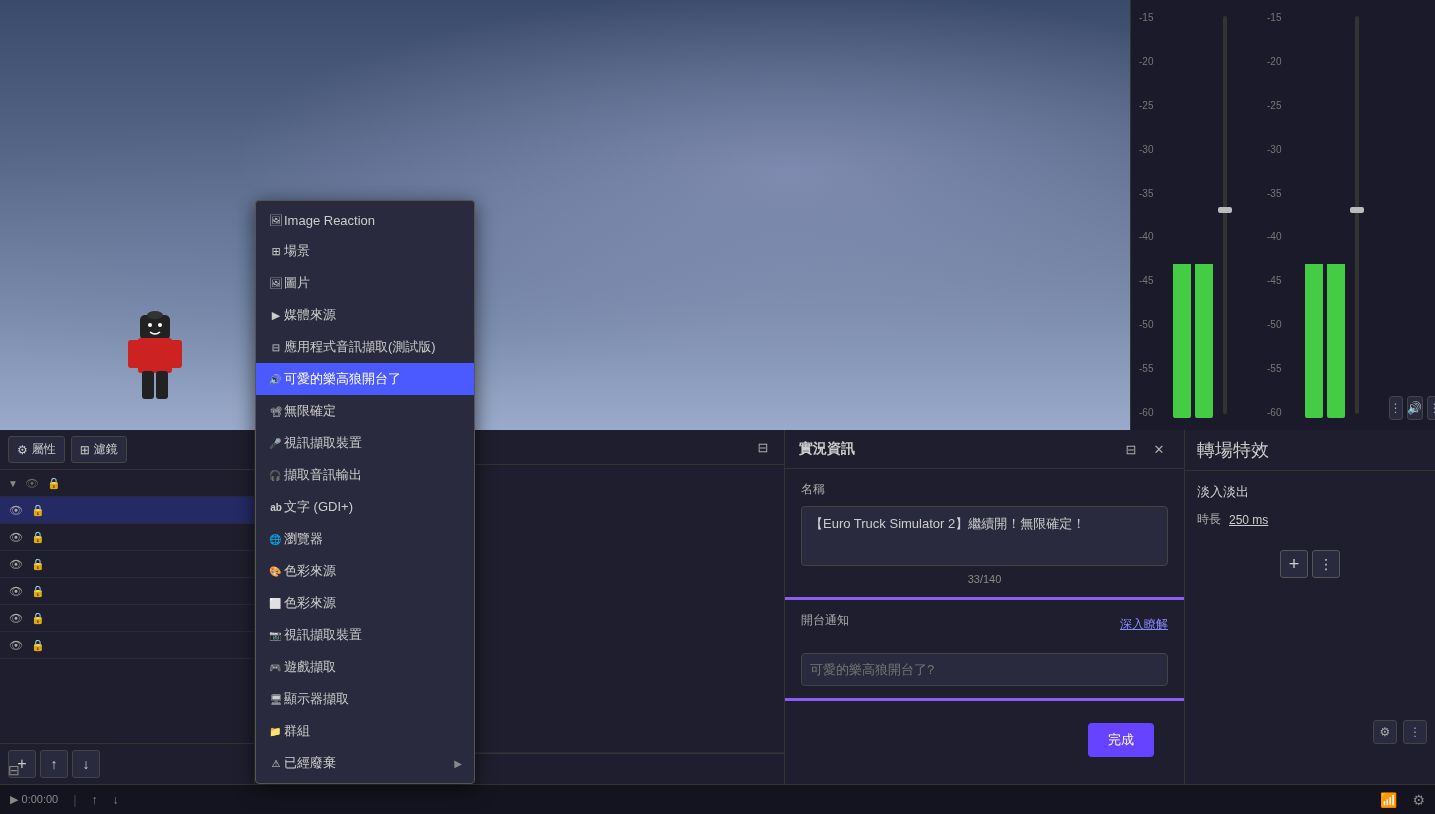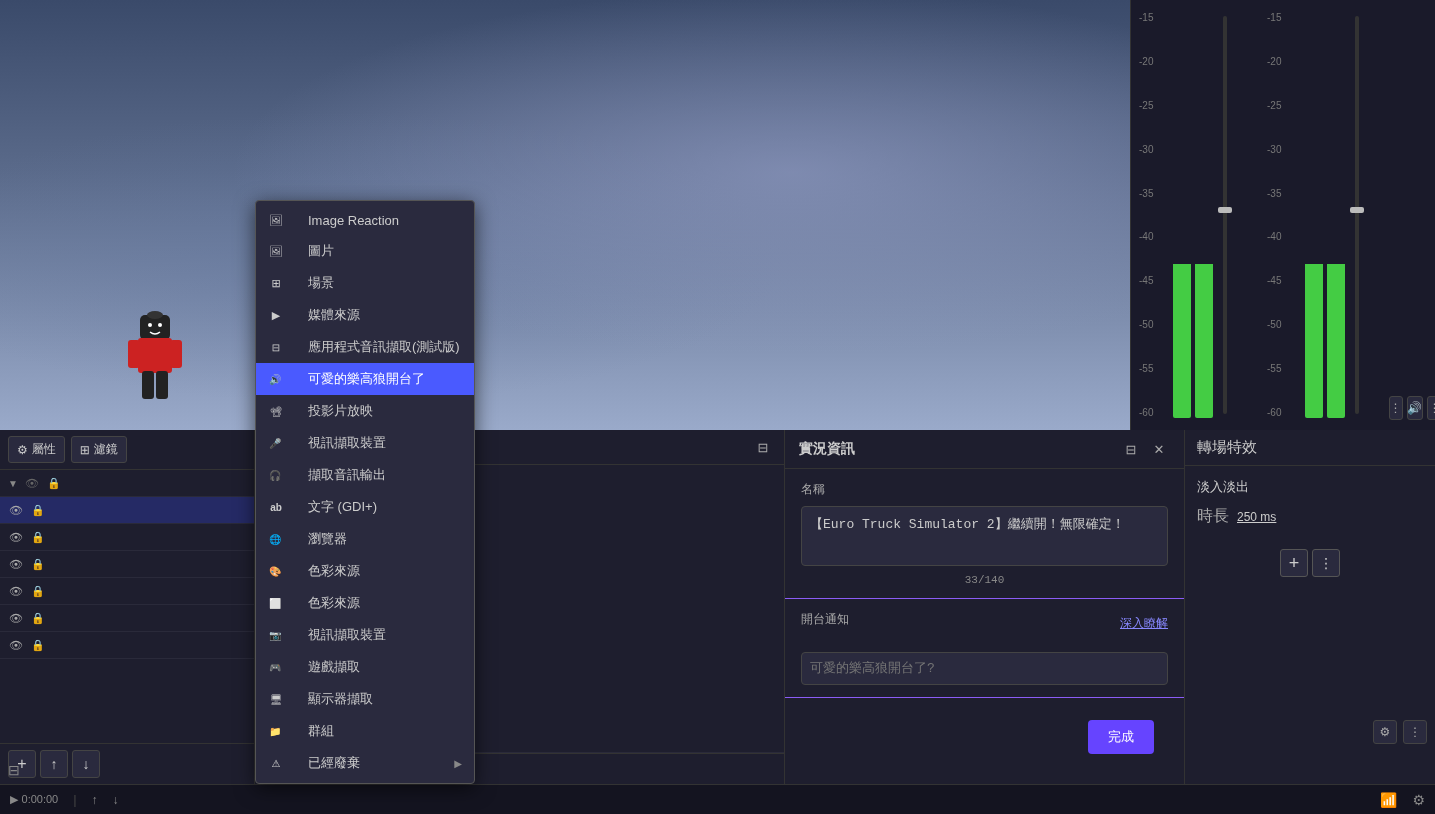--- a/index.html
+++ b/index.html
@@ -112,21 +112,21 @@
       border-radius: 4px;
       box-shadow: 0 4px 20px rgba(0,0,0,0.6);
       z-index: 1000;
       padding: 4px 0;
     }
 
     .menu-item {
       display: flex;
       align-items: center;
       padding: 7px 12px;
-      gap: 24px;
+      gap: 0;
       cursor: pointer;
       color: #ccc;
       font-size: 13px;
     }
     .menu-item.highlighted { background: #4a5aff; color: white; }
 
     .menu-item-icon {
       width: 16px;
       height: 16px;
       display: flex;
@@ -161,22 +161,21 @@
       display: flex;
       align-items: center;
       justify-content: center;
       cursor: pointer;
       color: #aaa;
       font-size: 13px;
     }
 
     .live-section {
       padding: 12px 16px;
-      border-bottom: 1px solid #8b5cf6;
-      font-family: Liberation Mono, monospace;
+      border-bottom: 3px solid #8b5cf6;
     }
 
     .live-section-label {
       font-size: 12px;
       color: #aaa;
       margin-bottom: 8px;
     }
 
     .live-textarea {
       width: 100%;
@@ -530,25 +529,25 @@
       <span class="live-learn-more">深入瞭解</span>
     </div>
     <input type="text" class="live-notice-input" placeholder="可愛的樂高狼開台了?" style="">
   </div>
   <div style="display:flex;justify-content:flex-end;padding:10px 14px;">
     <button class="complete-btn">完成</button>
   </div>
 </div>
 
 <div class="bottom-area-transition">
-  <div style="padding:8px 12px;border-bottom:1px solid #333;font-size:15px;color:#ccc;">轉場特效</div>
+  <div style="padding:8px 12px;border-bottom:1px solid #333;font-size:18px;color:#ccc;">轉場特效</div>
   <div style="padding:12px;">
     <div style="font-size:13px;color:#ccc;margin-bottom:10px;">淡入淡出</div>
     <div style="display:flex;align-items:center;gap:8px;">
-      <span style="font-size:16px;color:#aaa;">時長</span>
+      <span style="font-size:12px;color:#aaa;">時長</span>
       <span style="font-size:12px;color:#ccc;text-decoration:underline;">250 ms</span>
     </div>
   </div>
   <div style="display:flex;align-items:center;justify-content:center;padding:10px;">
     <div style="width:28px;height:28px;background:#2a2a3e;border:1px solid #555;border-radius:3px;display:flex;align-items:center;justify-content:center;cursor:pointer;color:#ccc;font-size:18px;">+</div>
     <div style="width:28px;height:28px;background:#2a2a3e;border:1px solid #555;border-radius:3px;display:flex;align-items:center;justify-content:center;cursor:pointer;color:#ccc;font-size:14px;margin-left:4px;">⋮</div>
   </div>
 
   <div style="position:absolute;bottom:36px;right:0;width:100%;display:flex;justify-content:flex-end;padding:4px 8px;gap:6px;">
     <div style="width:24px;height:24px;background:#2a2a3e;border:1px solid #444;border-radius:3px;display:flex;align-items:center;justify-content:center;cursor:pointer;color:#aaa;font-size:12px;">⚙</div>
@@ -567,47 +566,47 @@
 </div>
 
 <div class="context-menu">
 
   <div class="menu-item">
     <span class="menu-item-icon icon-image"></span>
     <span class="menu-item-label">Image Reaction</span>
   </div>
 
   <div class="menu-item">
+    <span class="menu-item-icon icon-scene"></span>
+    <span class="menu-item-label">場景</span>
+  </div>
+
+  <div class="menu-item">
     <span class="menu-item-icon icon-image"></span>
     <span class="menu-item-label">圖片</span>
-  </div>
-
-  <div class="menu-item">
-    <span class="menu-item-icon icon-scene"></span>
-    <span class="menu-item-label">場景</span>
   </div>
 
   <div class="menu-item">
     <span class="menu-item-icon icon-media"></span>
     <span class="menu-item-label">媒體來源</span>
   </div>
 
   <div class="menu-item">
     <span class="menu-item-icon" style="font-size:10px;">⊟</span>
     <span class="menu-item-label">應用程式音訊擷取(測試版)</span>
   </div>
 
   <div class="menu-item highlighted">
     <span class="menu-item-icon" style="font-size:10px;">🔊</span>
     <span class="menu-item-label">可愛的樂高狼開台了</span>
   </div>
 
   <div class="menu-item">
     <span class="menu-item-icon icon-slide"></span>
-    <span class="menu-item-label">投影片放映</span>
+    <span class="menu-item-label">無限確定</span>
   </div>
 
   <div class="menu-item">
     <span class="menu-item-icon icon-mic"></span>
     <span class="menu-item-label">視訊擷取裝置</span>
   </div>
 
   <div class="menu-item">
     <span class="menu-item-icon icon-headphone"></span>
     <span class="menu-item-label">擷取音訊輸出</span>

